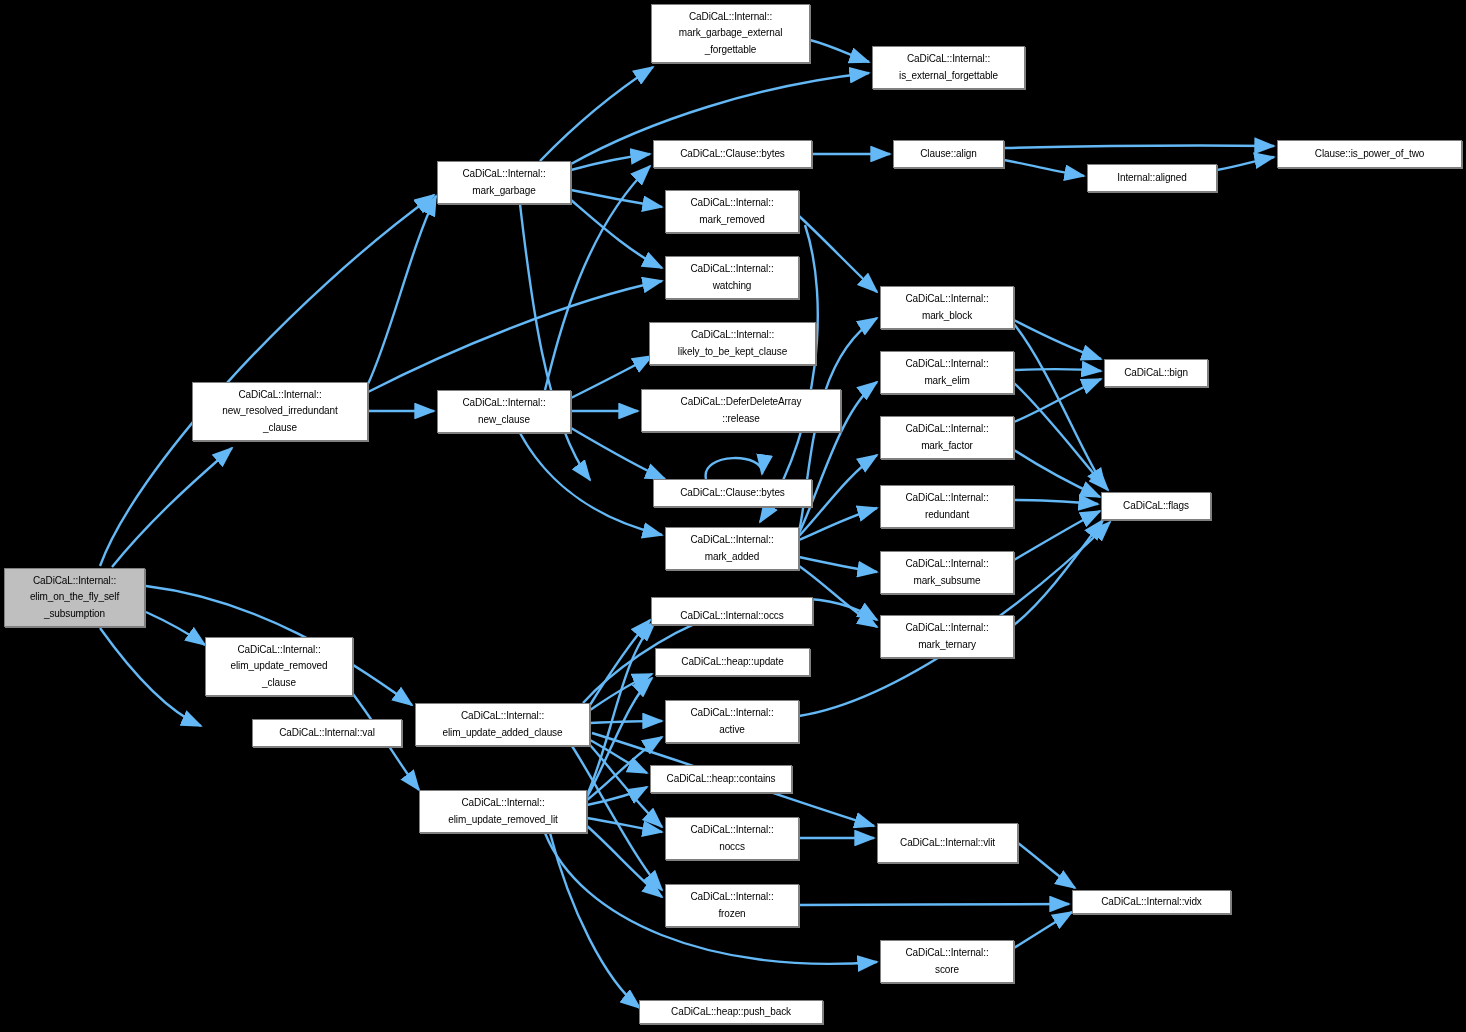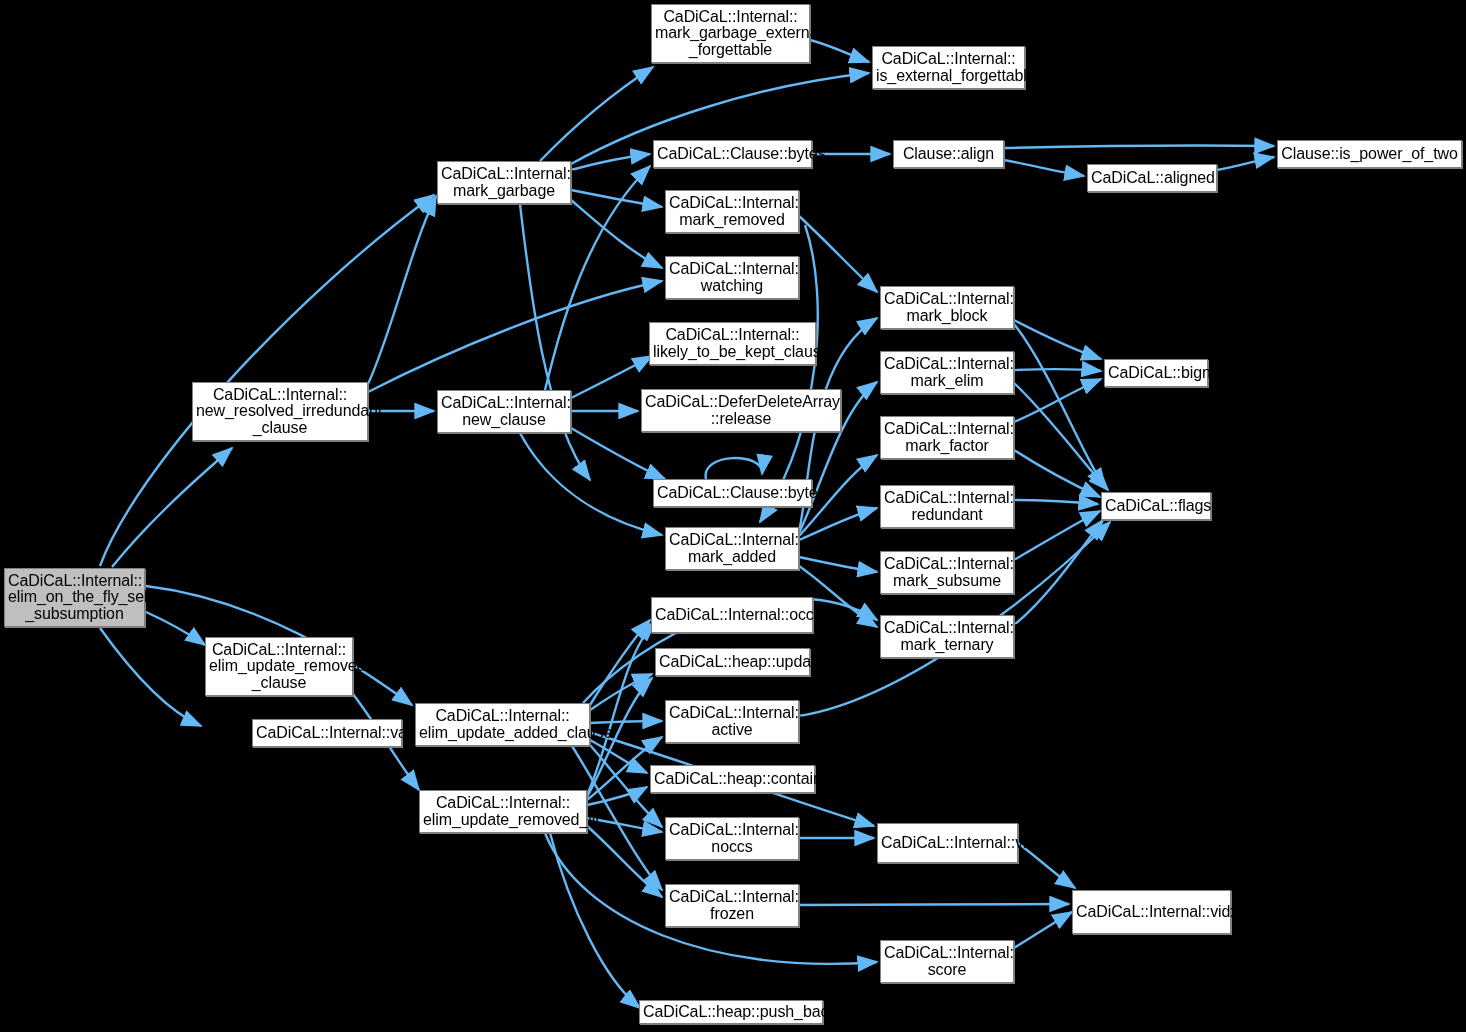--- a/index.html
+++ b/index.html
@@ -25,21 +25,21 @@
     height: 1032px;
     pointer-events: none;
   }
   .node {
     position: absolute;
     box-sizing: border-box;
     background: #ffffff;
     border: 1px solid #808080;
     box-shadow: 1px 1px 0 0 #808080;
     color: #000000;
-    font-size: 16px;
+    font-size: 10px;
     line-height: 16.4px;
     text-align: center;
     display: flex;
     align-items: center;
     justify-content: center;
     white-space: pre-line;
     letter-spacing: -0.1px;
   }
   .node.highlight {
     background: #bfbfbf;
@@ -147,21 +147,21 @@
 elim_update_added_clause</span></div>
       <div class="node" style="left: 419px; top: 790px; width: 168px; height: 43px;"><span class="node-label">CaDiCaL::Internal::
 elim_update_removed_lit</span></div>
       <div class="node" style="left: 651px; top: 4px; width: 159px; height: 59px;"><span class="node-label">CaDiCaL::Internal::
 mark_garbage_external
 _forgettable</span></div>
       <div class="node" style="left: 872px; top: 46px; width: 153px; height: 43px;"><span class="node-label">CaDiCaL::Internal::
 is_external_forgettable</span></div>
       <div class="node" style="left: 653px; top: 140px; width: 159px; height: 28px;"><span class="node-label">CaDiCaL::Clause::bytes</span></div>
       <div class="node" style="left: 893px; top: 140px; width: 111px; height: 28px;"><span class="node-label">Clause::align</span></div>
-      <div class="node" style="left: 1087px; top: 164px; width: 130px; height: 28px;"><span class="node-label">CaDiCaL::aligned</span></div>
+      <div class="node" style="left: 1087px; top: 164px; width: 130px; height: 28px;"><span class="node-label">Internal::aligned</span></div>
       <div class="node" style="left: 1277px; top: 140px; width: 185px; height: 28px;"><span class="node-label">Clause::is_power_of_two</span></div>
       <div class="node" style="left: 665px; top: 190px; width: 134px; height: 43px;"><span class="node-label">CaDiCaL::Internal::
 mark_removed</span></div>
       <div class="node" style="left: 665px; top: 256px; width: 134px; height: 43px;"><span class="node-label">CaDiCaL::Internal::
 watching</span></div>
       <div class="node" style="left: 649px; top: 322px; width: 167px; height: 43px;"><span class="node-label">CaDiCaL::Internal::
 likely_to_be_kept_clause</span></div>
       <div class="node" style="left: 641px; top: 389px; width: 200px; height: 43px;"><span class="node-label">CaDiCaL::DeferDeleteArray
 ::release</span></div>
       <div class="node" style="left: 653px; top: 479px; width: 159px; height: 28px;"><span class="node-label">CaDiCaL::Clause::bytes</span></div>
@@ -174,28 +174,28 @@
       <div class="node" style="left: 880px; top: 416px; width: 134px; height: 43px;"><span class="node-label">CaDiCaL::Internal::
 mark_factor</span></div>
       <div class="node" style="left: 880px; top: 485px; width: 134px; height: 43px;"><span class="node-label">CaDiCaL::Internal::
 redundant</span></div>
       <div class="node" style="left: 880px; top: 551px; width: 134px; height: 43px;"><span class="node-label">CaDiCaL::Internal::
 mark_subsume</span></div>
       <div class="node" style="left: 880px; top: 615px; width: 134px; height: 43px;"><span class="node-label">CaDiCaL::Internal::
 mark_ternary</span></div>
       <div class="node" style="left: 1104px; top: 359px; width: 104px; height: 28px;"><span class="node-label">CaDiCaL::bign</span></div>
       <div class="node" style="left: 1101px; top: 492px; width: 110px; height: 28px;"><span class="node-label">CaDiCaL::flags</span></div>
-      <div class="node" style="left: 651px; top: 597px; width: 162px; height: 36px;"><span class="node-label">CaDiCaL::Internal::occs</span></div>
+      <div class="node" style="left: 651px; top: 597px; width: 162px; height: 28px; align-items: flex-end;"><span class="node-label">CaDiCaL::Internal::occs</span></div>
       <div class="node" style="left: 655px; top: 648px; width: 155px; height: 28px;"><span class="node-label">CaDiCaL::heap::update</span></div>
       <div class="node" style="left: 665px; top: 700px; width: 134px; height: 43px;"><span class="node-label">CaDiCaL::Internal::
 active</span></div>
-      <div class="node" style="left: 650px; top: 765px; width: 165px; height: 28px;"><span class="node-label">CaDiCaL::heap::contains</span></div>
+      <div class="node" style="left: 650px; top: 765px; width: 142px; height: 28px;"><span class="node-label">CaDiCaL::heap::contains</span></div>
       <div class="node" style="left: 665px; top: 817px; width: 134px; height: 43px;"><span class="node-label">CaDiCaL::Internal::
 noccs</span></div>
       <div class="node" style="left: 665px; top: 884px; width: 134px; height: 43px;"><span class="node-label">CaDiCaL::Internal::
 frozen</span></div>
       <div class="node" style="left: 880px; top: 940px; width: 134px; height: 43px;"><span class="node-label">CaDiCaL::Internal::
 score</span></div>
       <div class="node" style="left: 639px; top: 1000px; width: 184px; height: 24px;"><span class="node-label">CaDiCaL::heap::push_back</span></div>
       <div class="node" style="left: 877px; top: 823px; width: 141px; height: 40px;"><span class="node-label">CaDiCaL::Internal::vlit</span></div>
-      <div class="node" style="left: 1072px; top: 890px; width: 159px; height: 44px;"><span class="node-label">CaDiCaL::Internal::vidx</span></div>
+      <div class="node" style="left: 1072px; top: 890px; width: 159px; height: 24px;"><span class="node-label">CaDiCaL::Internal::vidx</span></div>
     </div>
 </div>
 
 </body></html>

